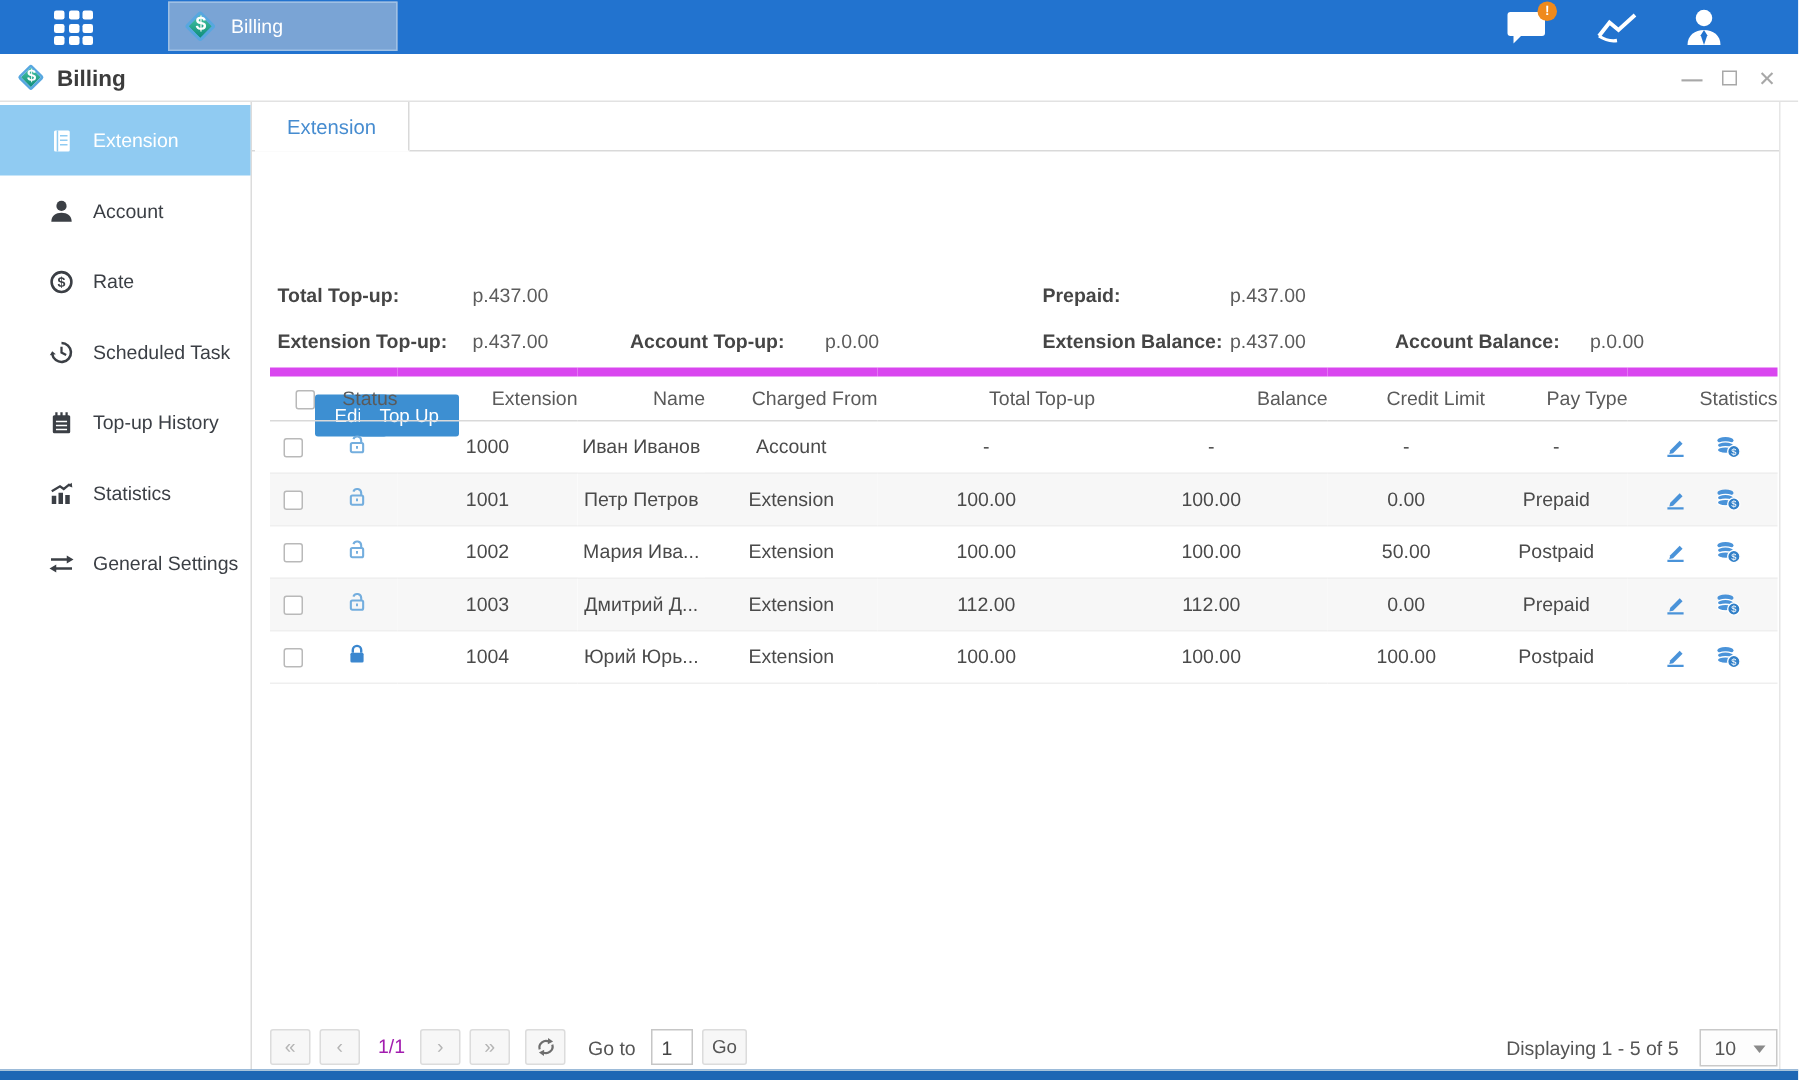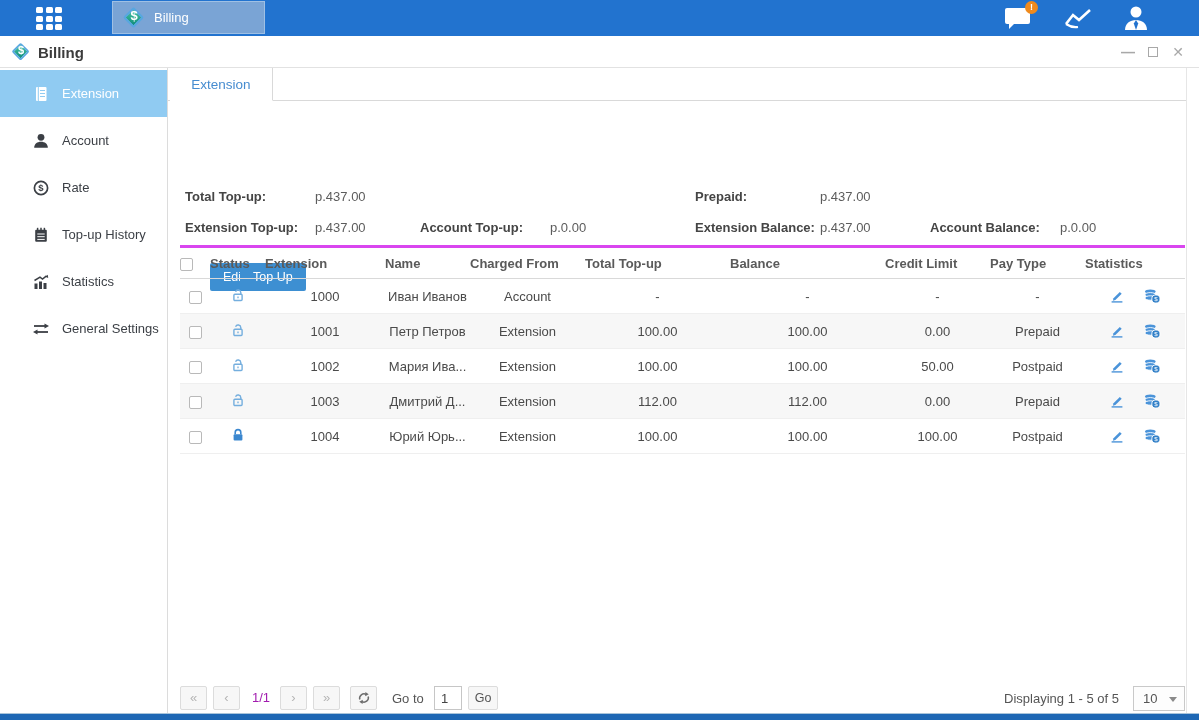--- a/index.html
+++ b/index.html
@@ -60,22 +60,22 @@
 
   .lbl { position:absolute; font-size:13px; font-weight:bold; color:#454545; white-space:nowrap; }
   .val { position:absolute; font-size:13px; color:#5c5c5c; white-space:nowrap; }
 
   .btn { position:absolute; height:28px; background:#3d8fd2; color:#fff; border:none; border-radius:2px;
     font-size:12.5px; font-family:"Liberation Sans",sans-serif; cursor:pointer; padding:0 13px; }
 
   
   table.grid { position:absolute; left:12px; top:177px; width:1005px; border-collapse:collapse;
     font-size:13px; color:#4a4a4a; table-layout:fixed; }
-  table.grid th { height:32px; font-weight:bold; color:#5a5a5a; border-top:3px solid #d946ef;
-    border-bottom:1px solid #d9d9d9; text-align:left; }
+  table.grid th { height:32px; font-weight:normal; color:#5a5a5a; border-top:6px solid #d946ef;
+    border-bottom:1px solid #d9d9d9; text-align:right; }
   table.grid td { height:35px; text-align:center; border-bottom:1px solid #efefef; }
   table.grid tr.alt td { background:#f7f7f7; }
   .cb { display:inline-block; width:13px; height:13px; border:1px solid #b9b9b9; border-radius:2px;
     background:#fff; cursor:pointer; vertical-align:middle; }
   .name-cell { overflow:hidden; text-overflow:ellipsis; white-space:nowrap; }
   .op-icons { display:flex; justify-content:center; gap:18px; align-items:center; }
   .op-icons svg { cursor:pointer; }
   .lock { cursor:pointer; }
 
   
@@ -179,20 +179,28 @@
         <path d="M2.2 15.8 c0-4 3-6 6.8-6 s6.8 2 6.8 6 z" fill="currentColor"></path>
       </svg>
       <span>Account</span>
     </div>
     <div class="side-item">
       <svg width="18" height="18" viewBox="0 0 18 18">
         <circle cx="9" cy="9" r="6.6" fill="none" stroke="currentColor" stroke-width="1.7"></circle>
         <text x="9" y="12.4" text-anchor="middle" font-size="9.5" font-weight="bold" fill="currentColor" font-family="Liberation Sans, sans-serif">$</text>
       </svg>
       <span>Rate</span>
+    </div>
+    <div class="side-item">
+      <svg width="18" height="18" viewBox="0 0 18 18">
+        <path d="M9 2.7 a6.3 6.3 0 1 1 -6.2 7.4" fill="none" stroke="currentColor" stroke-width="1.7"></path>
+        <path d="M1.2 10.8 l1.6-2.6 2.4 2 z" fill="currentColor"></path>
+        <path d="M9 5.2 V9 l3.1 1.6" fill="none" stroke="currentColor" stroke-width="1.5"></path>
+      </svg>
+      <span>Scheduled Task</span>
     </div>
     <div class="side-item">
       <svg width="18" height="18" viewBox="0 0 18 18">
         <rect x="3.2" y="3.8" width="11.6" height="12" rx="1" fill="currentColor"></rect>
         <line x1="5.6" y1="1.8" x2="5.6" y2="4.5" stroke="currentColor" stroke-width="1.5"></line>
         <line x1="9" y1="1.8" x2="9" y2="4.5" stroke="currentColor" stroke-width="1.5"></line>
         <line x1="12.4" y1="1.8" x2="12.4" y2="4.5" stroke="currentColor" stroke-width="1.5"></line>
         <line x1="5.3" y1="8" x2="12.7" y2="8" stroke="#fff" stroke-width="1"></line>
         <line x1="5.3" y1="10.7" x2="12.7" y2="10.7" stroke="#fff" stroke-width="1"></line>
         <line x1="5.3" y1="13.4" x2="12.7" y2="13.4" stroke="#fff" stroke-width="1"></line>

